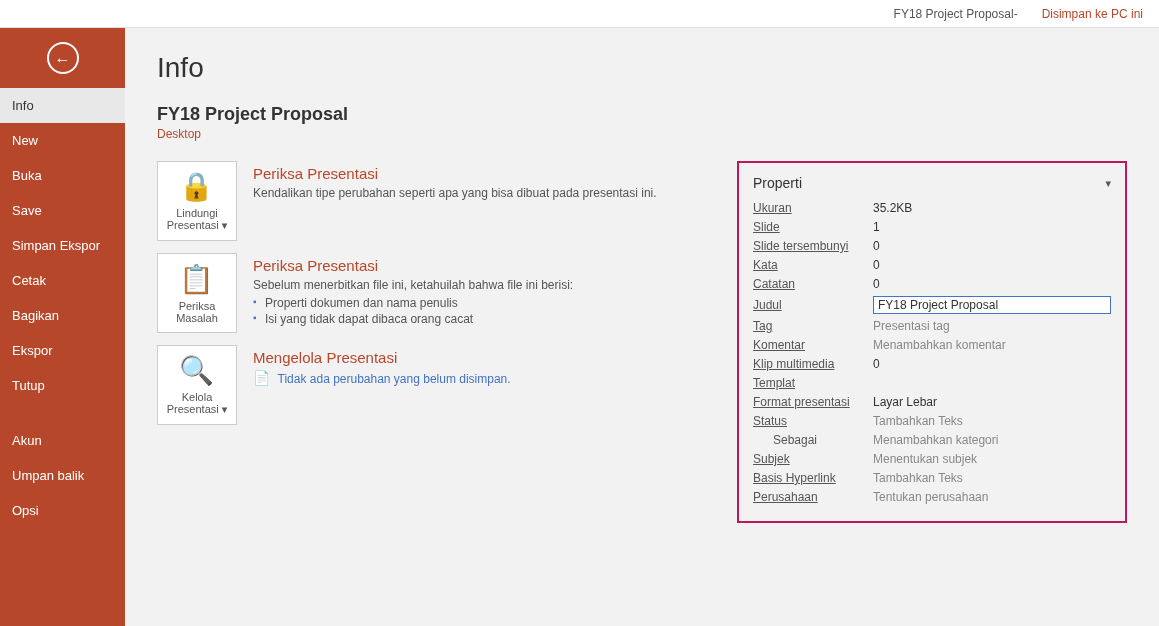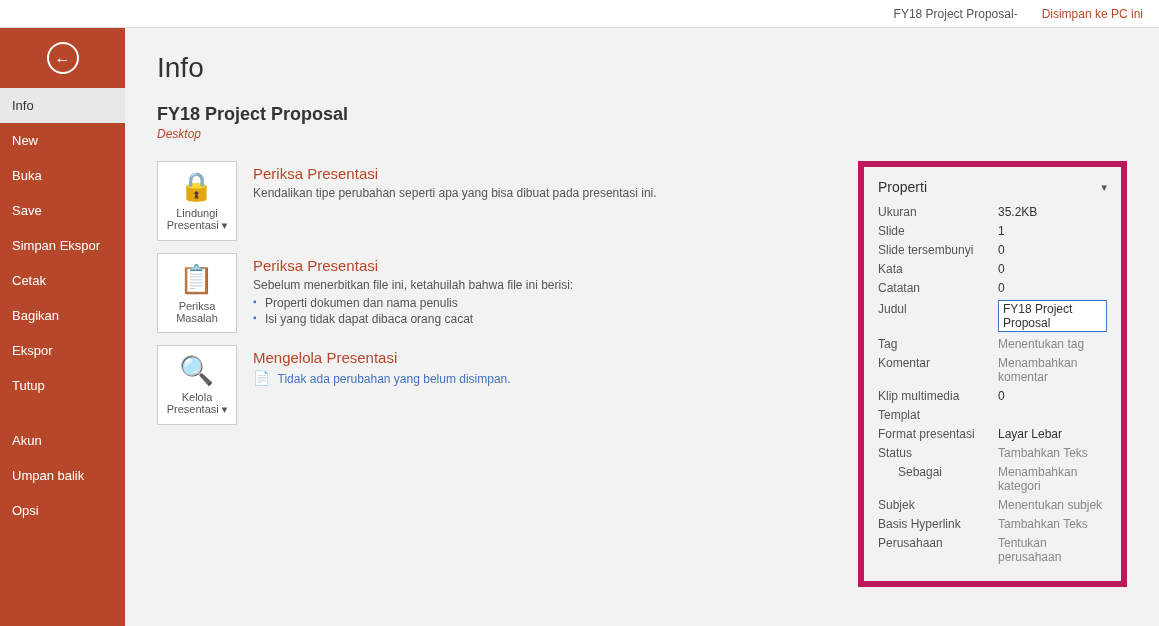--- a/index.html
+++ b/index.html
@@ -74,21 +74,20 @@
       font-size: 18px;
       font-weight: 600;
       color: #333;
       margin-bottom: 2px;
     }
     .file-path {
       font-size: 12px;
       color: #b7472a;
       margin-bottom: 20px;
       cursor: pointer;
-      font-style: italic;
     }
 
     .info-sections {
       display: flex;
       gap: 24px;
     }
     .left-sections {
       flex: 1;
       display: flex;
       flex-direction: column;
@@ -124,41 +123,41 @@
     .section-content { flex: 1; padding-top: 4px; }
     .section-title { font-size: 15px; color: #b7472a; font-weight: 400; margin-bottom: 4px; }
     .section-desc { font-size: 12px; color: #555; margin-bottom: 4px; }
     .section-list { list-style: none; }
     .section-list li { font-size: 12px; color: #555; padding-left: 12px; position: relative; margin-bottom: 2px; }
     .section-list li::before { content: '▪'; position: absolute; left: 0; color: #4472c4; font-size: 10px; }
     .link-text { color: #4472c4; cursor: pointer; }
 
     
     .properties-panel {
-      width: 269px;
+      width: 390px;
       background: #f2f2f2;
-      border: 6px solid #be185d;
+      border: 2px solid #be185d;
       padding: 12px 14px;
       flex-shrink: 0;
       font-size: 12px;
     }
     .props-header {
       display: flex;
       align-items: center;
       justify-content: space-between;
       margin-bottom: 10px;
     }
     .props-title { font-size: 14px; color: #333; font-weight: 400; }
     .props-dropdown { font-size: 11px; color: #555; cursor: pointer; }
     .prop-row {
       display: flex;
       margin-bottom: 5px;
       align-items: baseline;
     }
-    .prop-label { width: 120px; color: #555; flex-shrink: 0; font-size: 12px; }
+    .prop-label { width: 120px; color: #555; flex-shrink: 0; font-size: 12px; text-decoration: underline; }
     .prop-value { color: #333; font-size: 12px; flex: 1; }
     .prop-value.input-style {
       background: #fff;
       border: 1px solid #4472c4;
       padding: 1px 4px;
       color: #333;
     }
     .prop-value.placeholder { color: #888; cursor: pointer; }
     .prop-sub-label { width: 120px; padding-left: 20px; color: #555; flex-shrink: 0; font-size: 12px; }
   </style>
@@ -296,21 +295,21 @@
         <div class="prop-row">
           <span class="prop-label">Catatan</span>
           <span class="prop-value">0</span>
         </div>
         <div class="prop-row">
           <span class="prop-label">Judul</span>
           <span class="prop-value input-style">FY18 Project Proposal</span>
         </div>
         <div class="prop-row">
           <span class="prop-label">Tag</span>
-          <span class="prop-value placeholder">Menentukan tag</span>
+          <span class="prop-value placeholder">Presentasi tag</span>
         </div>
         <div class="prop-row">
           <span class="prop-label">Komentar</span>
           <span class="prop-value placeholder">Menambahkan komentar</span>
         </div>
         <div class="prop-row">
           <span class="prop-label">Klip multimedia</span>
           <span class="prop-value">0</span>
         </div>
         <div class="prop-row">

